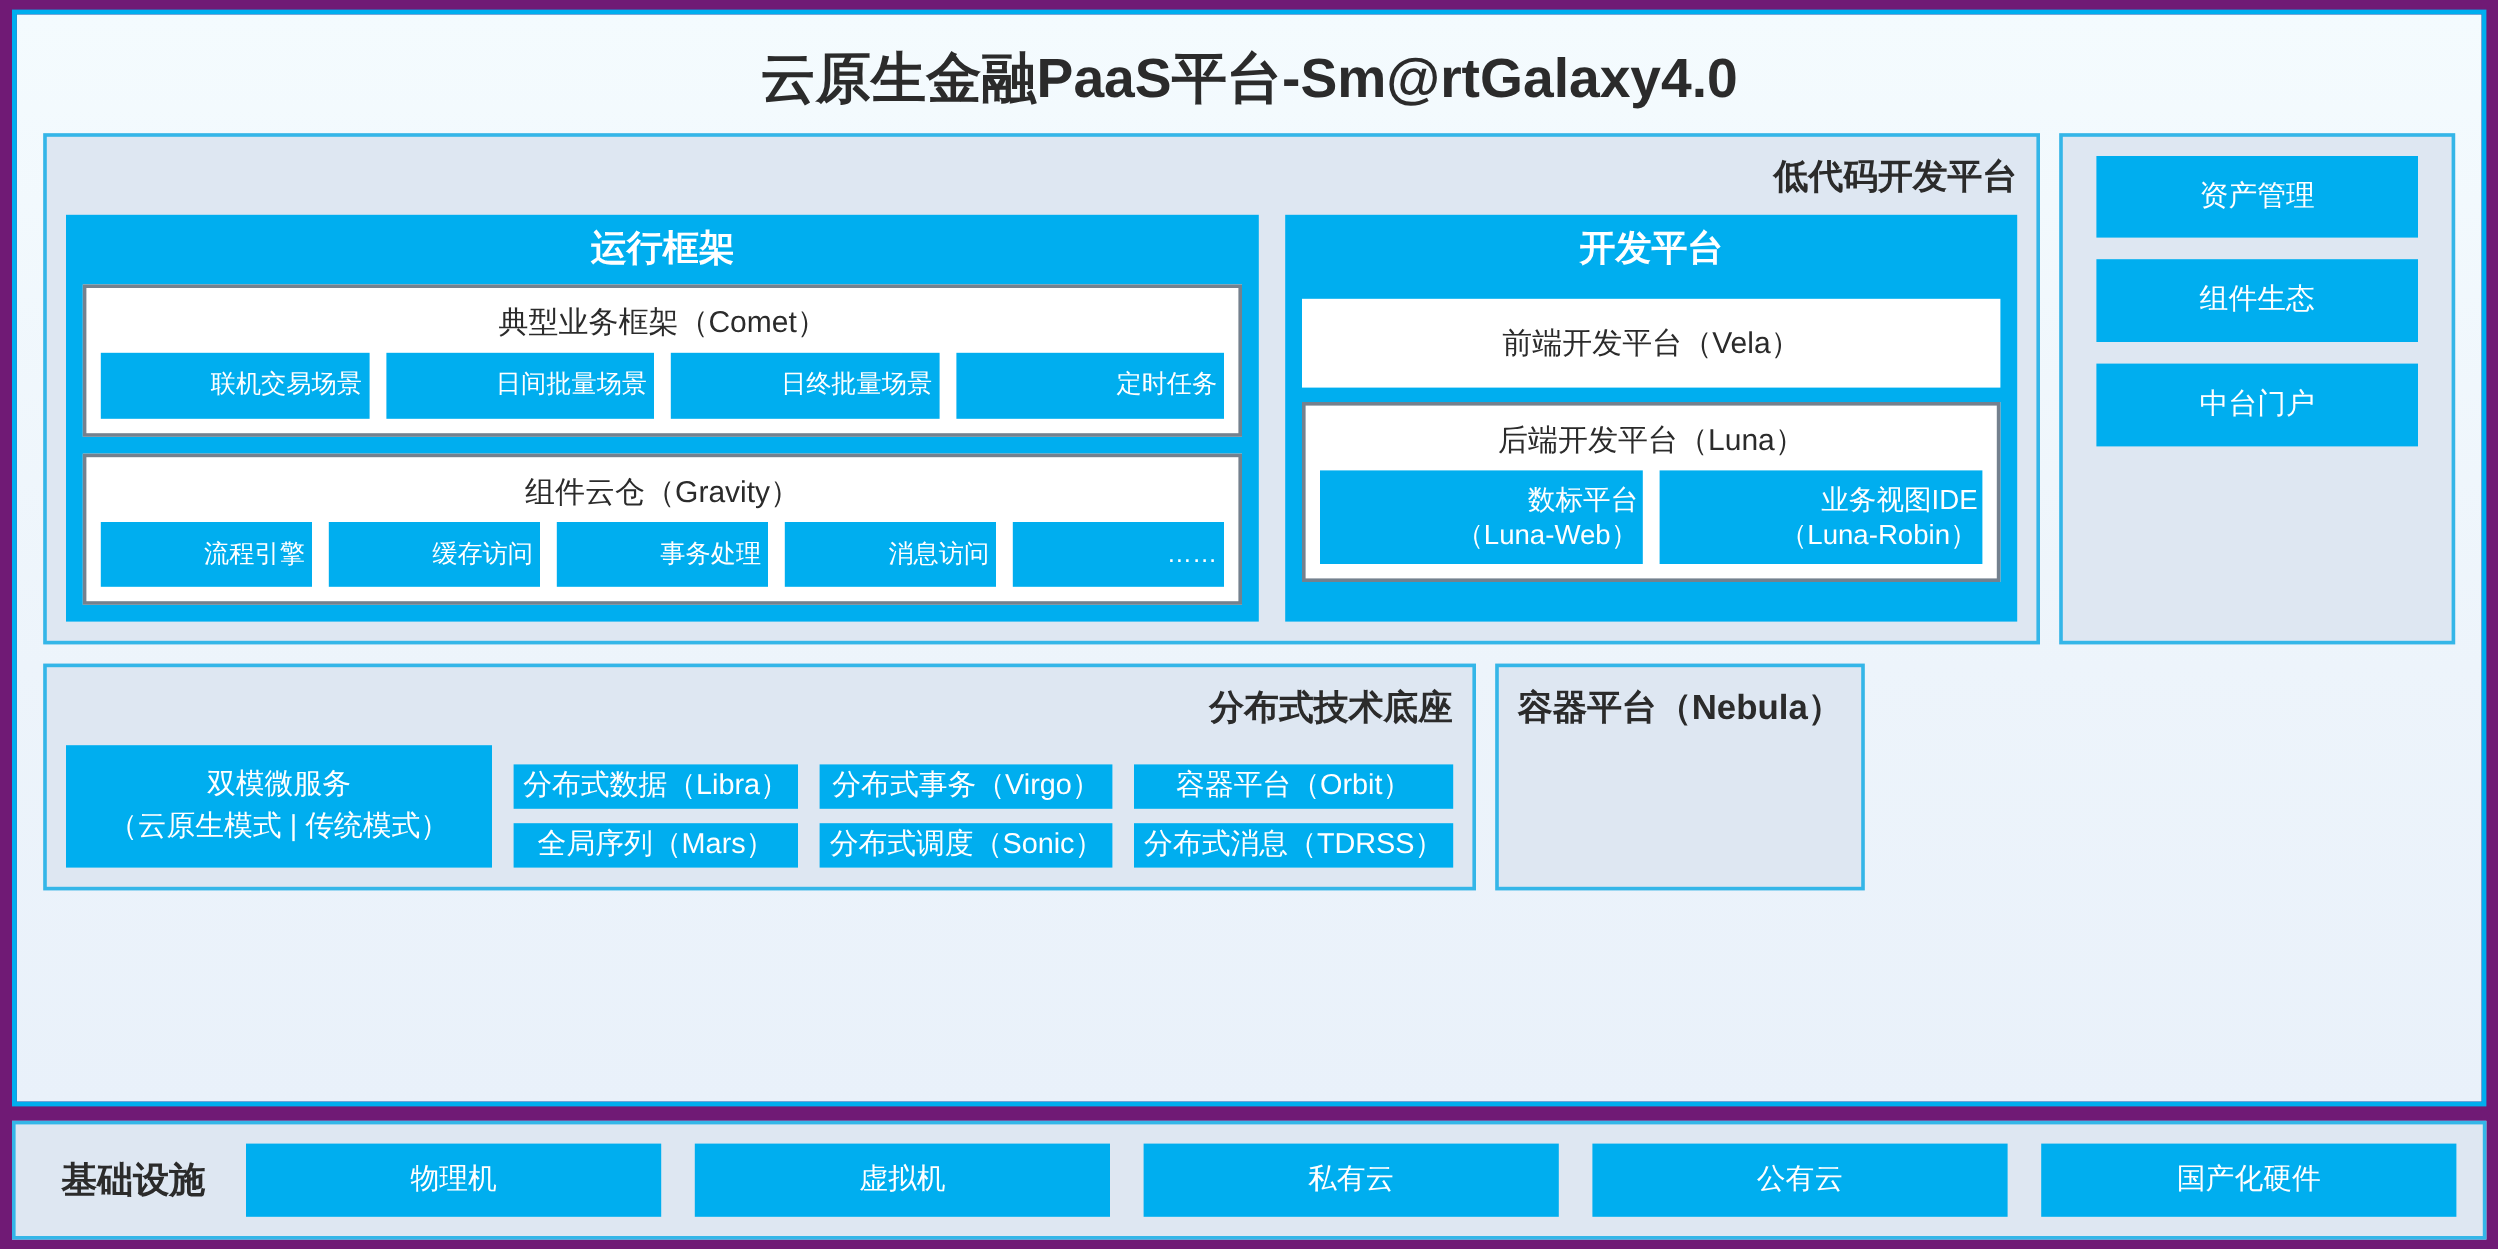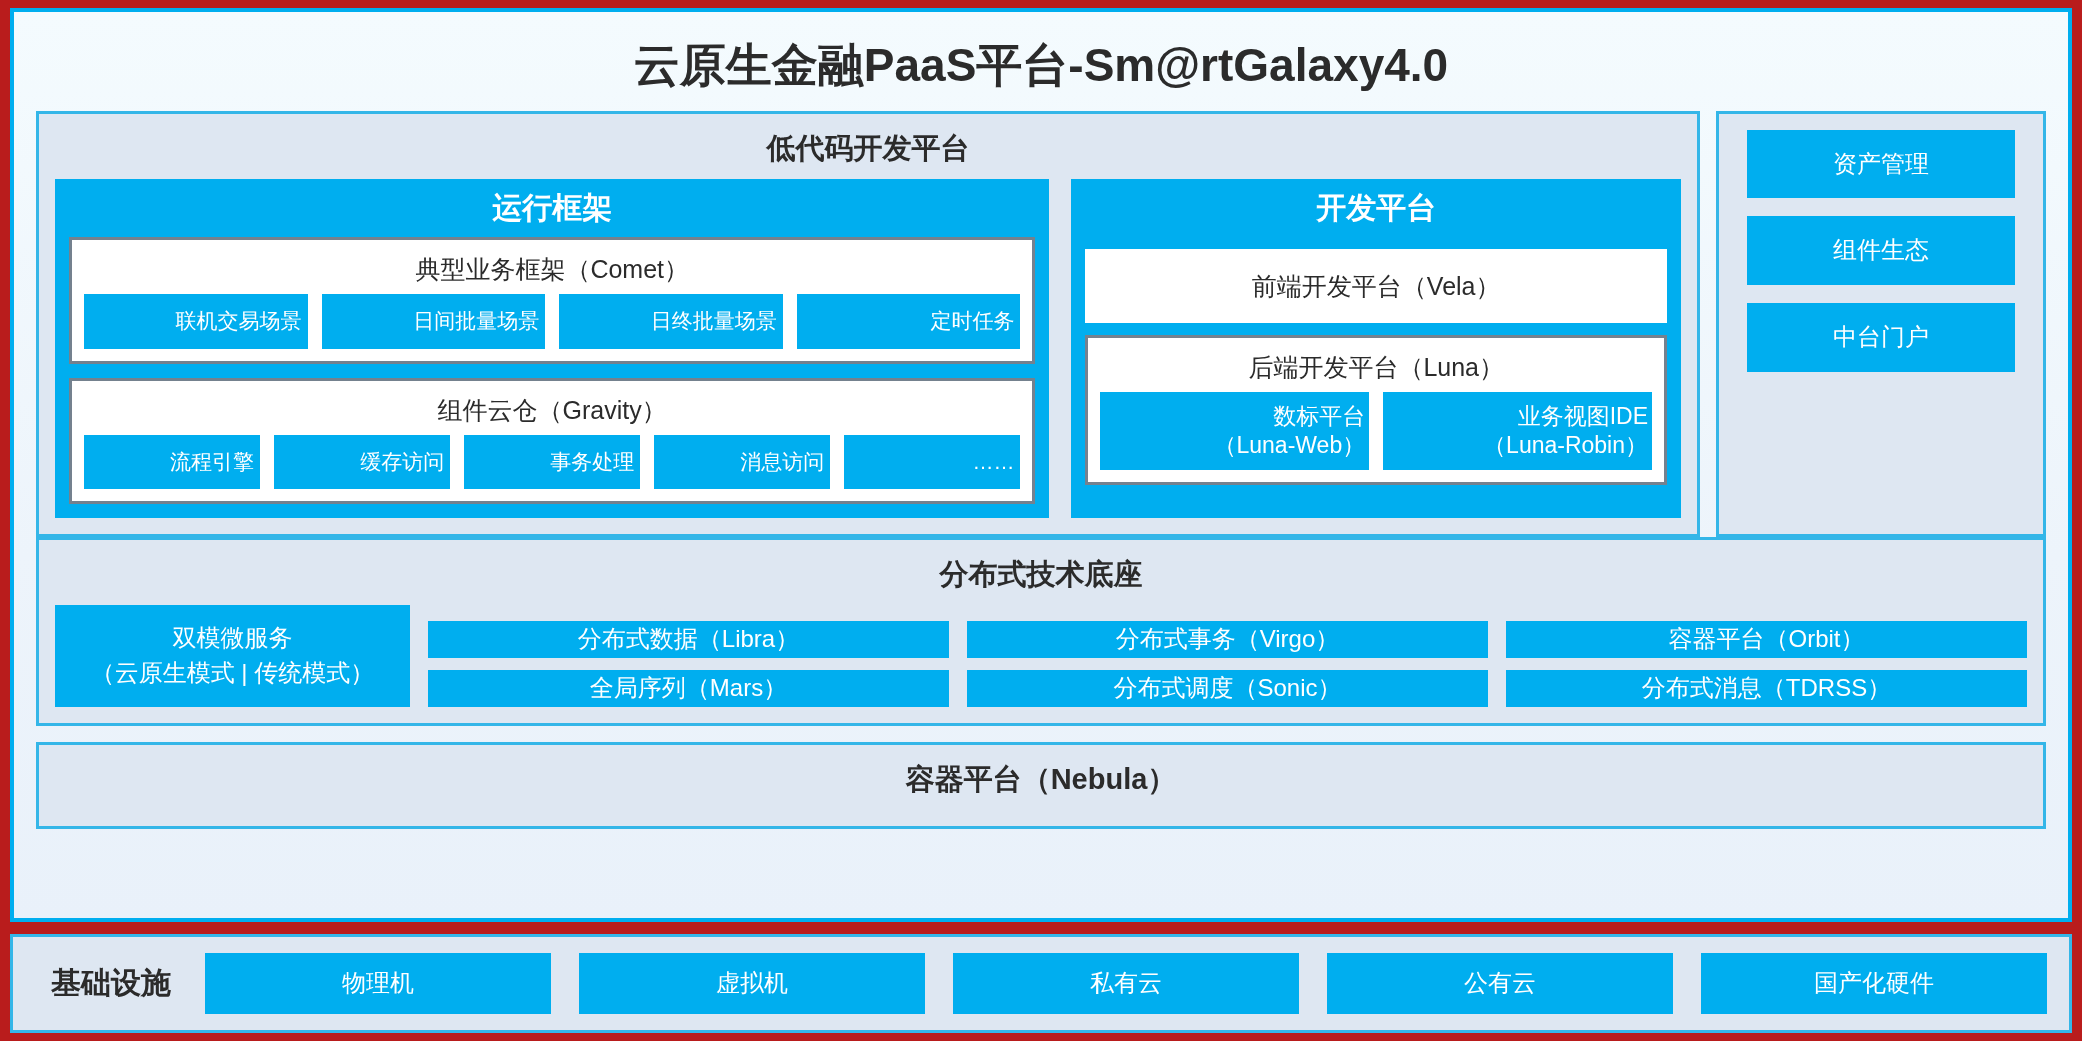--- a/index.html
+++ b/index.html
@@ -6,21 +6,21 @@
   html, body {
     width: 2082px;
     height: 1041px;
     background: #ffffff;
     font-family: "Liberation Sans", "DejaVu Sans", sans-serif;
   }
   #page {
     position: relative;
     width: 2082px;
     height: 1041px;
-    background: #b91c1c;
+    background: #701a75;
     padding: 8px 10px 8px 10px;
     display: flex;
     flex-direction: column;
     gap: 12px;
   }
 
   
   .platform-card {
     flex: 1 1 auto;
     border: 4px solid #00AEEF;
@@ -48,21 +48,21 @@
   }
 
   .panel {
     border: 3px solid #34B6E8;
     background: #DEE7F2;
     padding: 12px 16px 16px 16px;
     display: flex;
     flex-direction: column;
   }
   .panel-title {
-    text-align: center;
+    text-align: right;
     font-size: 29px;
     font-weight: bold;
     color: #2B2B2B;
     padding: 6px 0 14px 0;
     line-height: 1.15;
   }
 
   .lowcode { flex: 1 1 auto; }
   .midoffice { width: 330px; flex: 0 0 330px; }
 
@@ -169,21 +169,21 @@
     background: #00AEEF;
     color: #ffffff;
     font-size: 24px;
     text-align: center;
     padding: 16px 6px;
     flex: 1 1 0;
     line-height: 1.2;
     white-space: nowrap;
   }
 
-  .stack { display: flex; flex-direction: column; gap: 16px; }
+  .stack { display: flex; flex-direction: row; gap: 16px; margin-top: 16px; }
 
   
   .infra {
     flex: 0 0 auto;
     border: 3px solid #34B6E8;
     background: #DEE7F2;
     display: flex;
     align-items: center;
     gap: 28px;
     padding: 16px 22px;

